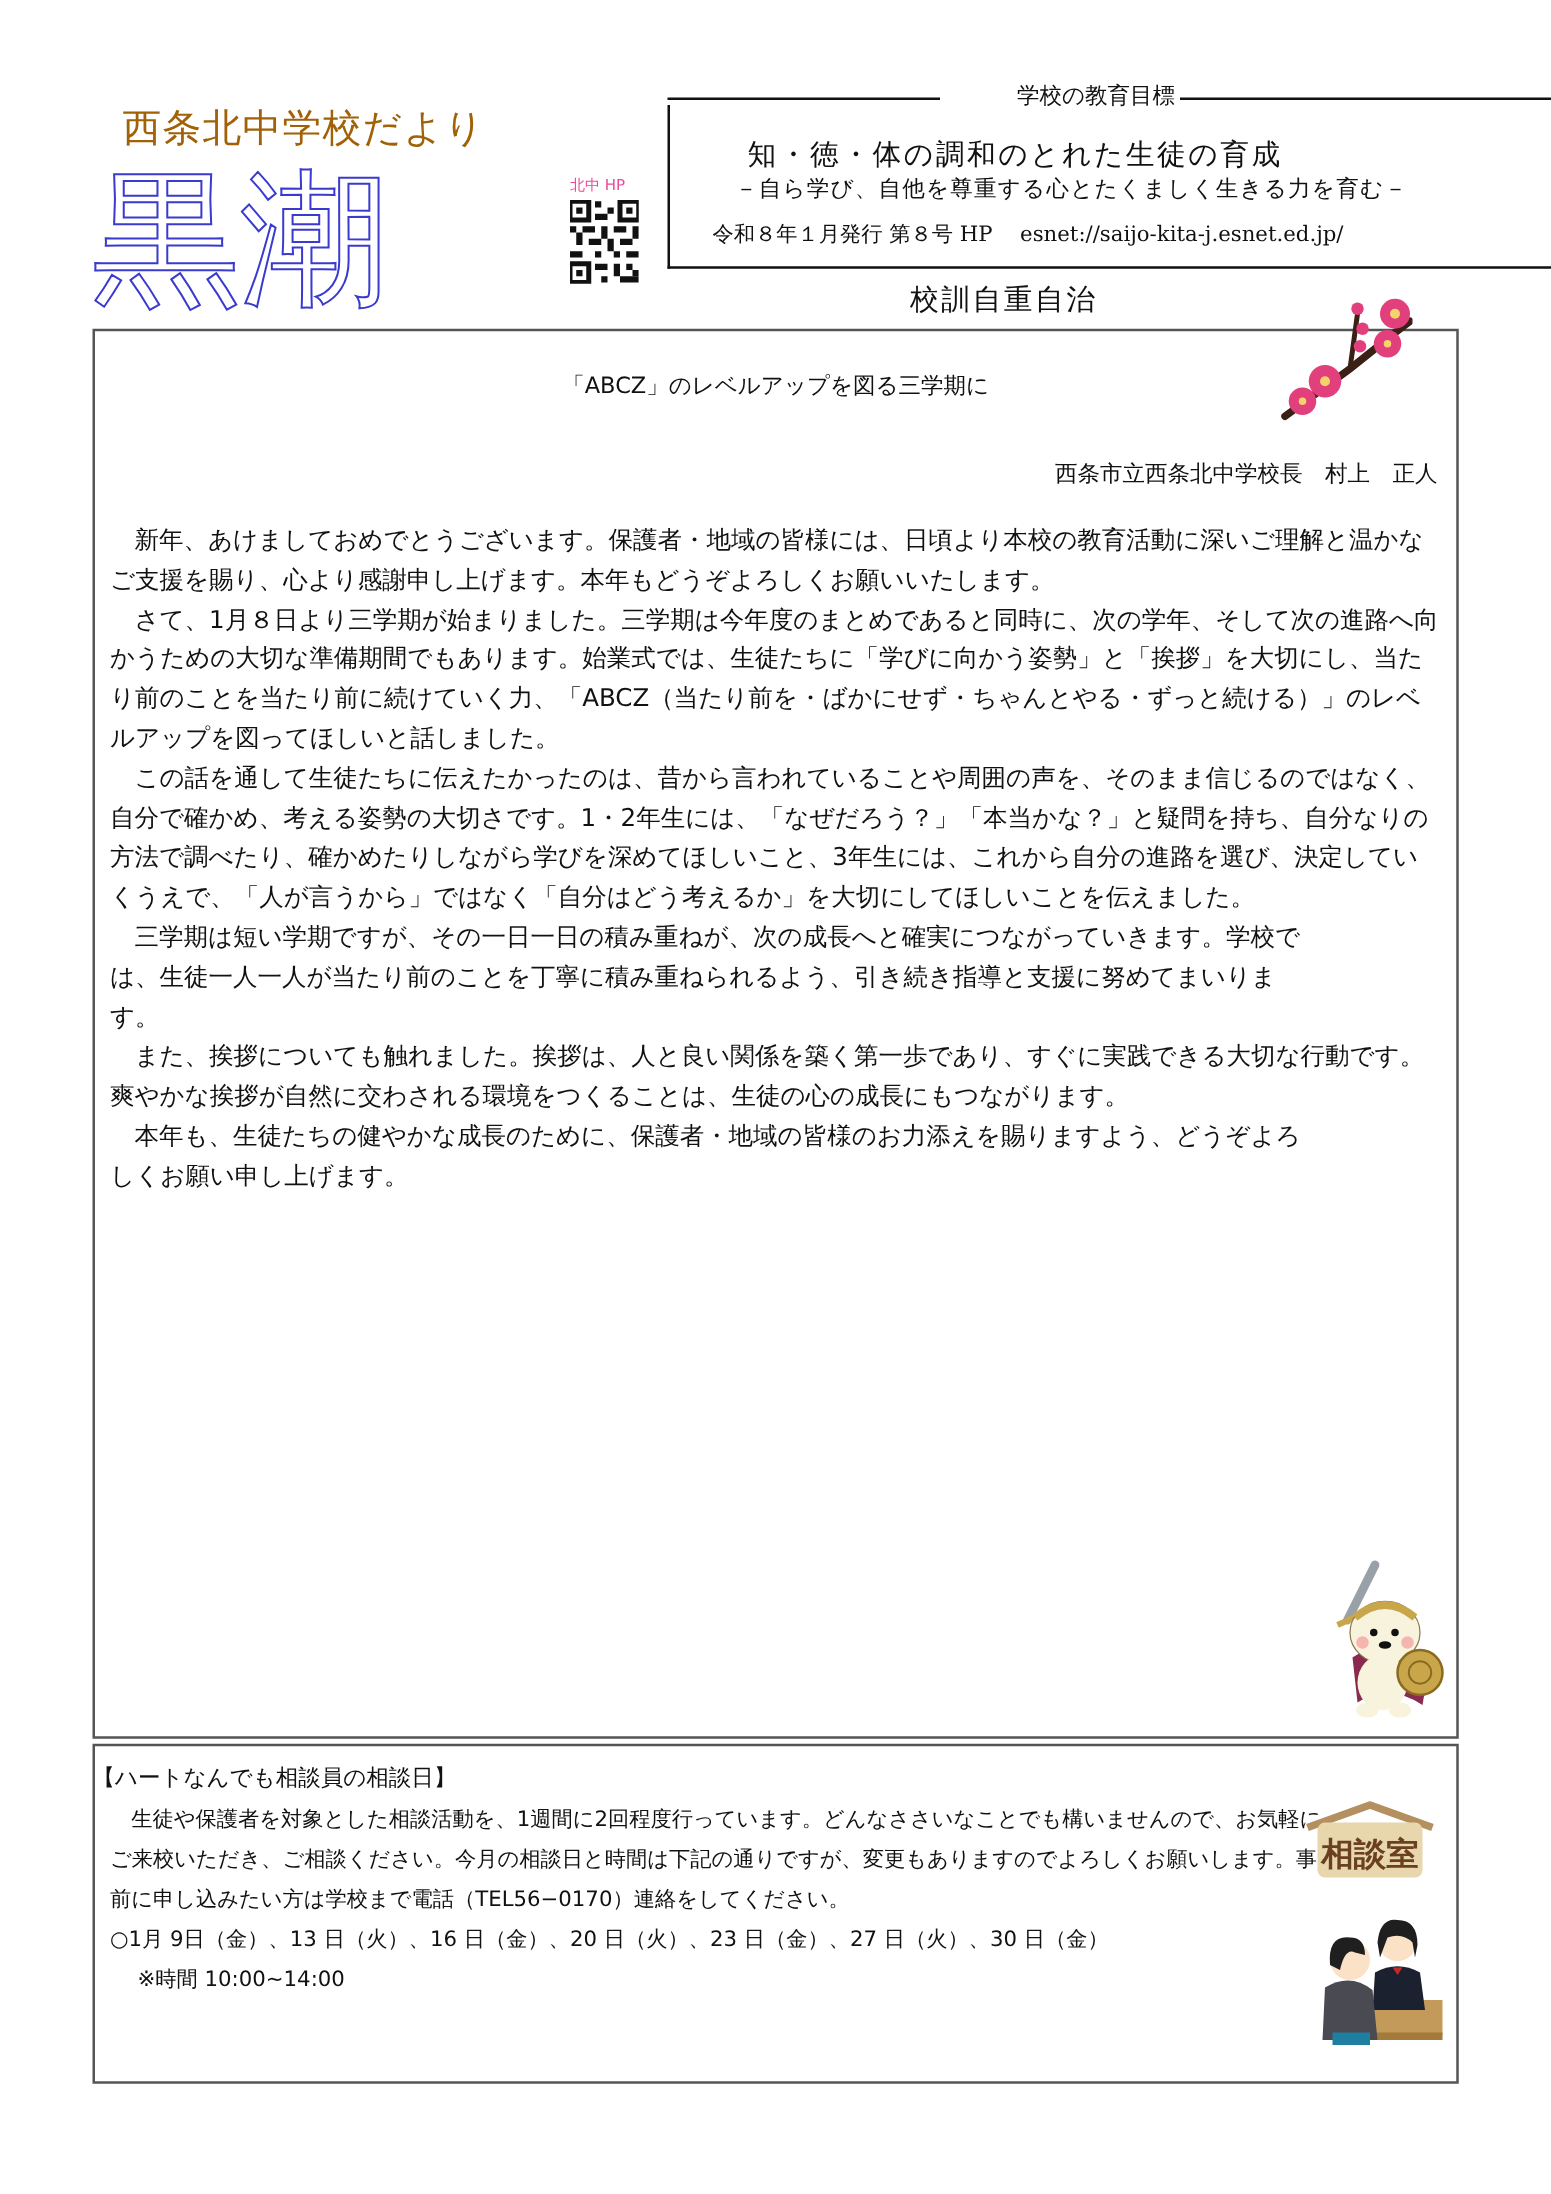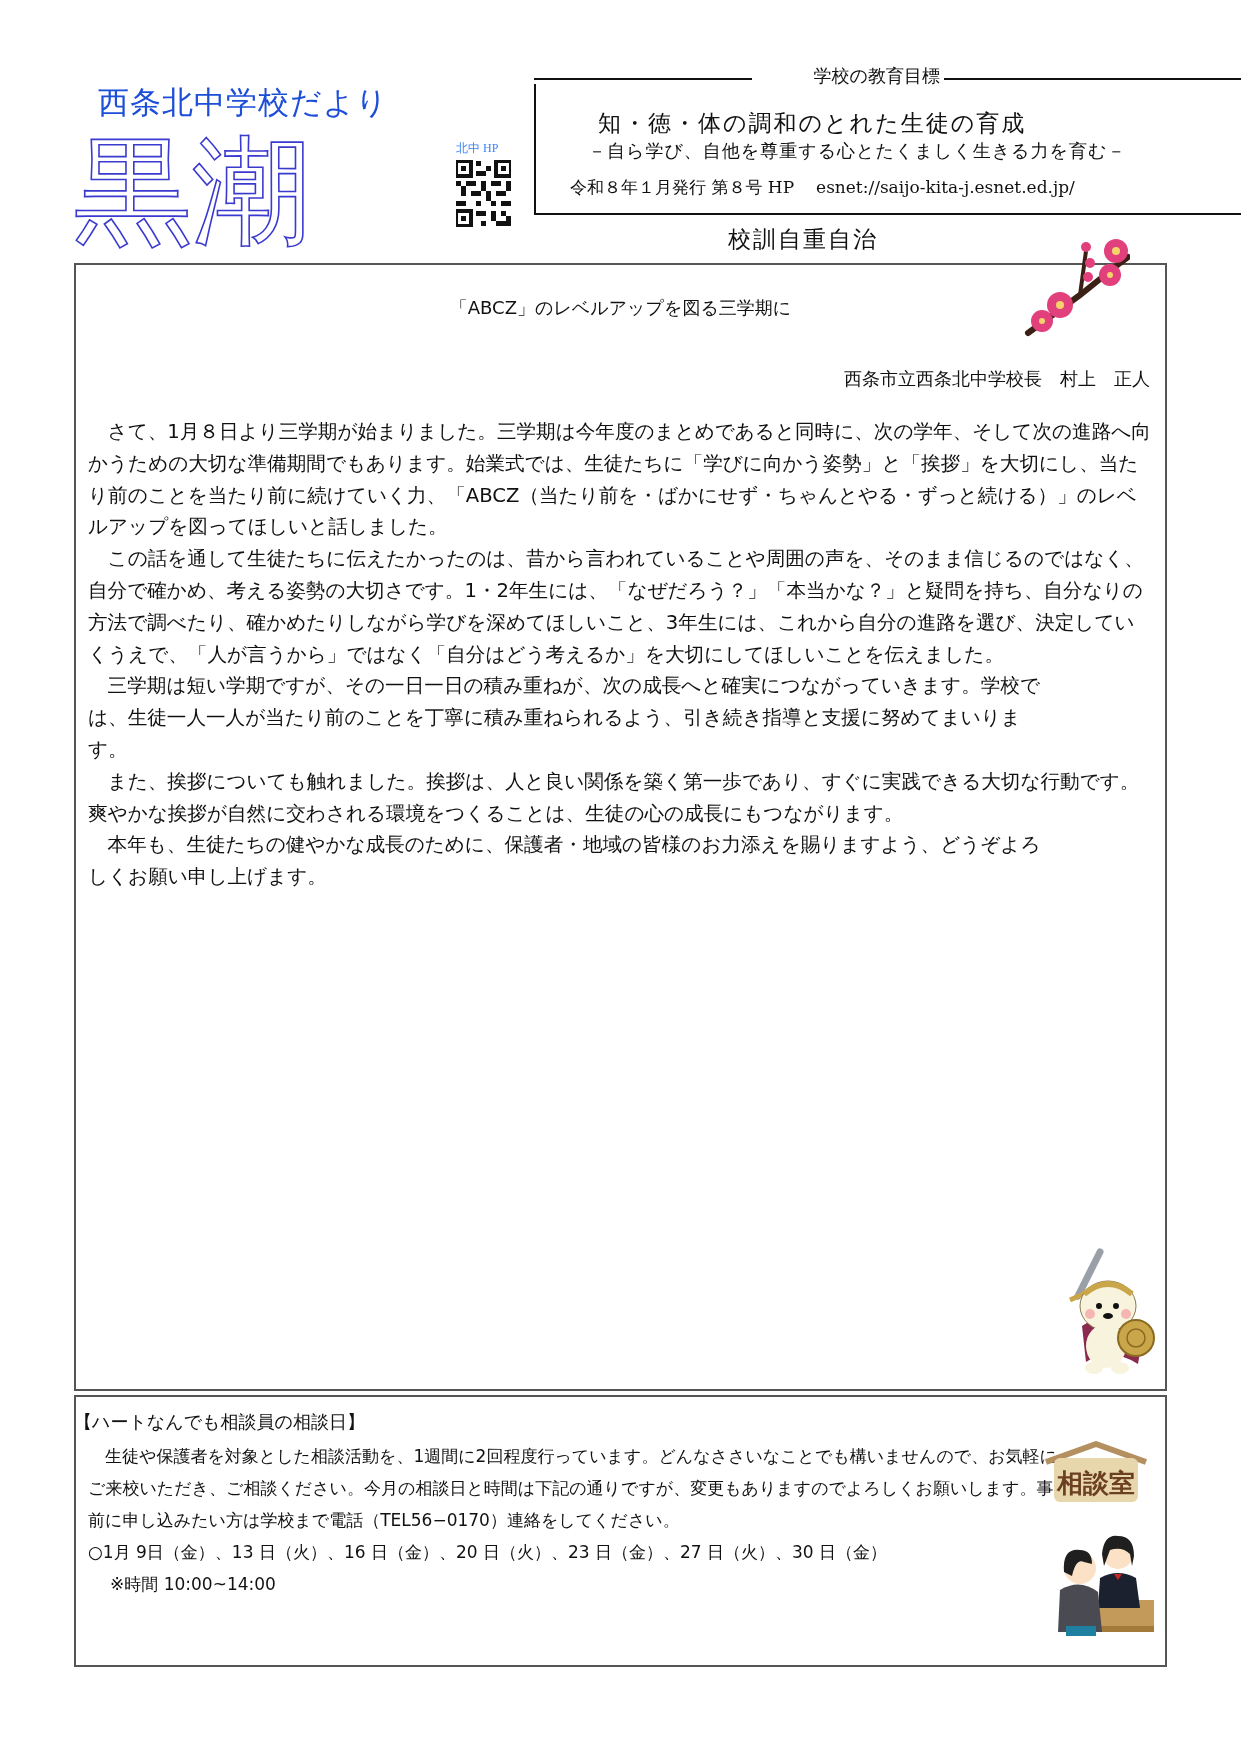--- a/index.html
+++ b/index.html
@@ -1,22 +1,22 @@
 <!DOCTYPE html>
 <html><head>
 <meta charset="utf-8">
 <style>
   html, body { margin: 0; padding: 0; background: #ffffff; }
   body { width: 1241px; height: 1755px; position: relative; font-family: "DejaVu Sans", sans-serif; color: #111; overflow: hidden; }
   .abs { position: absolute; }
 
   
-  .school-letter { left: 98px; top: 82px; font-size: 31px; color: #1d4ed8; letter-spacing: 1px; white-space: nowrap; }
+  .school-letter { left: 98px; top: 82px; font-size: 31px; color: #a16207; letter-spacing: 1px; white-space: nowrap; }
   .title-logo { left: 72px; top: 128px; width: 320px; height: 122px; }
-  .hp-label { left: 456px; top: 140px; font-size: 12px; color: #3b82f6; font-family: Liberation Serif, serif; }
+  .hp-label { left: 456px; top: 140px; font-size: 12px; color: #ec4899; }
   .qr { left: 456px; top: 160px; width: 55px; height: 67px; }
 
   
   .goal-caption { left: 534px; top: 64px; width: 788px; height: 20px; }
   .goal-caption .line { position: absolute; top: 14px; height: 2px; background: #111; }
   .goal-caption .label { position: absolute; left: 220px; top: 0; width: 186px; text-align: right; font-size: 18px; }
   .goal-box { left: 534px; top: 84px; width: 786px; height: 131px; border: 2px solid #111; border-top: none; box-sizing: border-box; }
   .goal-main { left: 598px; top: 108px; font-size: 23px; letter-spacing: 2px; white-space: nowrap; }
   .goal-sub { left: 588px; top: 139px; font-size: 18px; letter-spacing: 1px; white-space: nowrap; }
   .issue-line { left: 570px; top: 176px; font-family: "DejaVu Serif", serif; font-size: 17px; white-space: nowrap; }
@@ -128,20 +128,21 @@
         <circle cx="90" cy="42" r="3"></circle>
         <circle cx="96" cy="18" r="4"></circle>
       </g>
   </svg>
 </div>
 
 <div class="abs msg-title">「ABCZ」のレベルアップを図る三学期に</div>
 <div class="abs author">西条市立西条北中学校長　村上　正人</div>
 
 <div class="abs body-text">
+  <p>新年、あけましておめでとうございます。保護者・地域の皆様には、日頃より本校の教育活動に深いご理解と温かなご支援を賜り、心より感謝申し上げます。本年もどうぞよろしくお願いいたします。</p>
   <p>さて、1月８日より三学期が始まりました。三学期は今年度のまとめであると同時に、次の学年、そして次の進路へ向かうための大切な準備期間でもあります。始業式では、生徒たちに「学びに向かう姿勢」と「挨拶」を大切にし、当たり前のことを当たり前に続けていく力、「ABCZ（当たり前を・ばかにせず・ちゃんとやる・ずっと続ける）」のレベルアップを図ってほしいと話しました。</p>
   <p>この話を通して生徒たちに伝えたかったのは、昔から言われていることや周囲の声を、そのまま信じるのではなく、自分で確かめ、考える姿勢の大切さです。1・2年生には、「なぜだろう？」「本当かな？」と疑問を持ち、自分なりの方法で調べたり、確かめたりしながら学びを深めてほしいこと、3年生には、これから自分の進路を選び、決定していくうえで、「人が言うから」ではなく「自分はどう考えるか」を大切にしてほしいことを伝えました。</p>
   <p style="padding-right:110px;">三学期は短い学期ですが、その一日一日の積み重ねが、次の成長へと確実につながっていきます。学校では、生徒一人一人が当たり前のことを丁寧に積み重ねられるよう、引き続き指導と支援に努めてまいります。</p>
   <p>また、挨拶についても触れました。挨拶は、人と良い関係を築く第一歩であり、すぐに実践できる大切な行動です。爽やかな挨拶が自然に交わされる環境をつくることは、生徒の心の成長にもつながります。</p>
   <p style="padding-right:110px;">本年も、生徒たちの健やかな成長のために、保護者・地域の皆様のお力添えを賜りますよう、どうぞよろしくお願い申し上げます。</p>
 </div>
 
 <div class="abs mascot">
   <svg width="100" height="130" viewBox="0 0 100 130">
     <path d="M18 50 L40 6" stroke="#9aa0a8" stroke-width="7" stroke-linecap="round"></path>

